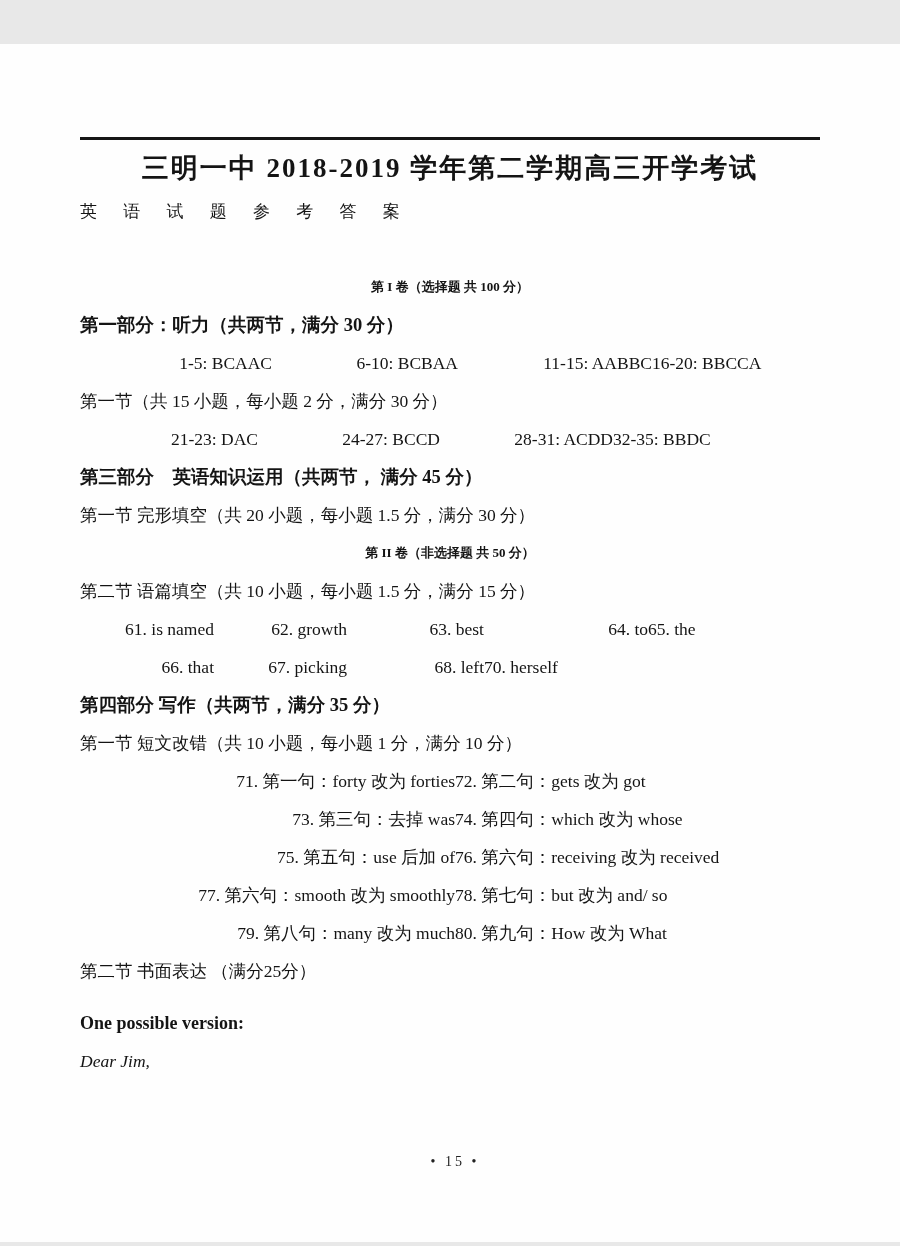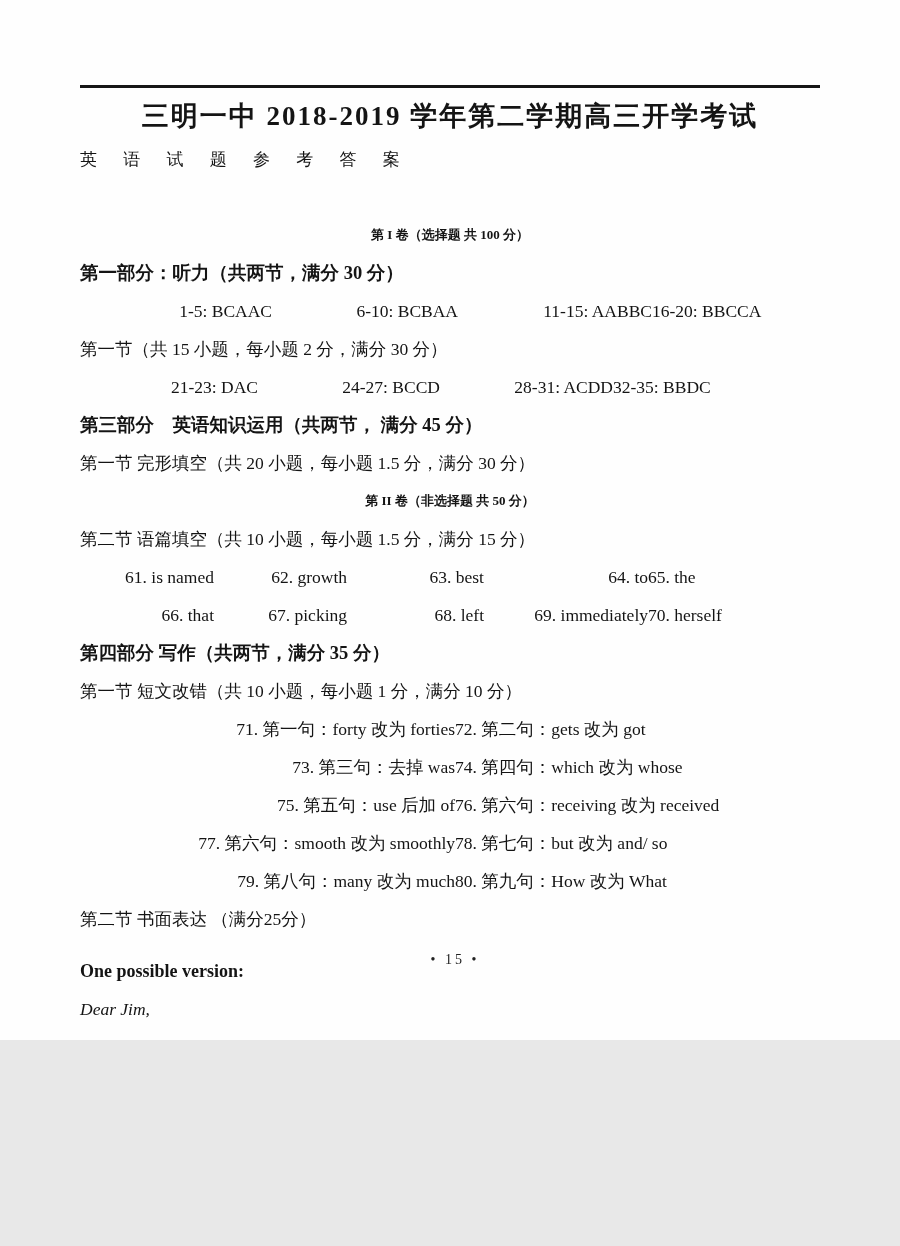--- a/index.html
+++ b/index.html
@@ -1,19 +1,19 @@
 <!DOCTYPE html>
 <html><head>
 <meta charset="utf-8">
 <style>
   html,body{margin:0;padding:0;background:#e8e8e8;}
   .page{
-    width:900px;height:1040px;background:#fefefe;color:#141414;
+    width:900px;height:1198px;background:#fefefe;color:#141414;
     font-family:"Liberation Serif","DejaVu Serif",serif;
-    position:relative;box-sizing:border-box;padding:0 80px;overflow:hidden;
+    position:relative;box-sizing:border-box;padding:8px 80px;overflow:hidden;margin-top:44px;
   }
   .top-rule{margin-top:85px;height:3px;background:#161616;}
   .doc-title{
     text-align:center;font-size:27px;font-weight:600;margin-top:10px;
     line-height:36px;letter-spacing:2px;white-space:nowrap;
   }
   .doc-subtitle{
     text-align:left;font-size:17px;margin-top:14px;line-height:24px;
     letter-spacing:11px;white-space:nowrap;
   }
@@ -76,21 +76,20 @@
     <span class="g1">61. is named</span>
     <span class="g2">62. growth</span>
     <span class="g3">63. best</span>
     <span class="g4">64. to</span>
     <span>65. the</span>
   </div>
   <div class="line row">
     <span class="g1">66. that</span>
     <span class="g2">67. picking</span>
     <span class="g3">68. left</span>
-    <span class="g4">69. immediately</span>
     <span>70. herself</span>
   </div>
 
   <div class="line bold part">第四部分 写作（共两节，满分 35 分）</div>
   <div class="line">第一节 短文改错（共 10 小题，每小题 1 分，满分 10 分）</div>
 
   <div class="line row">
     <span class="corr-left">71. 第一句：forty 改为 forties</span>
     <span>72. 第二句：gets 改为 got</span>
   </div>

